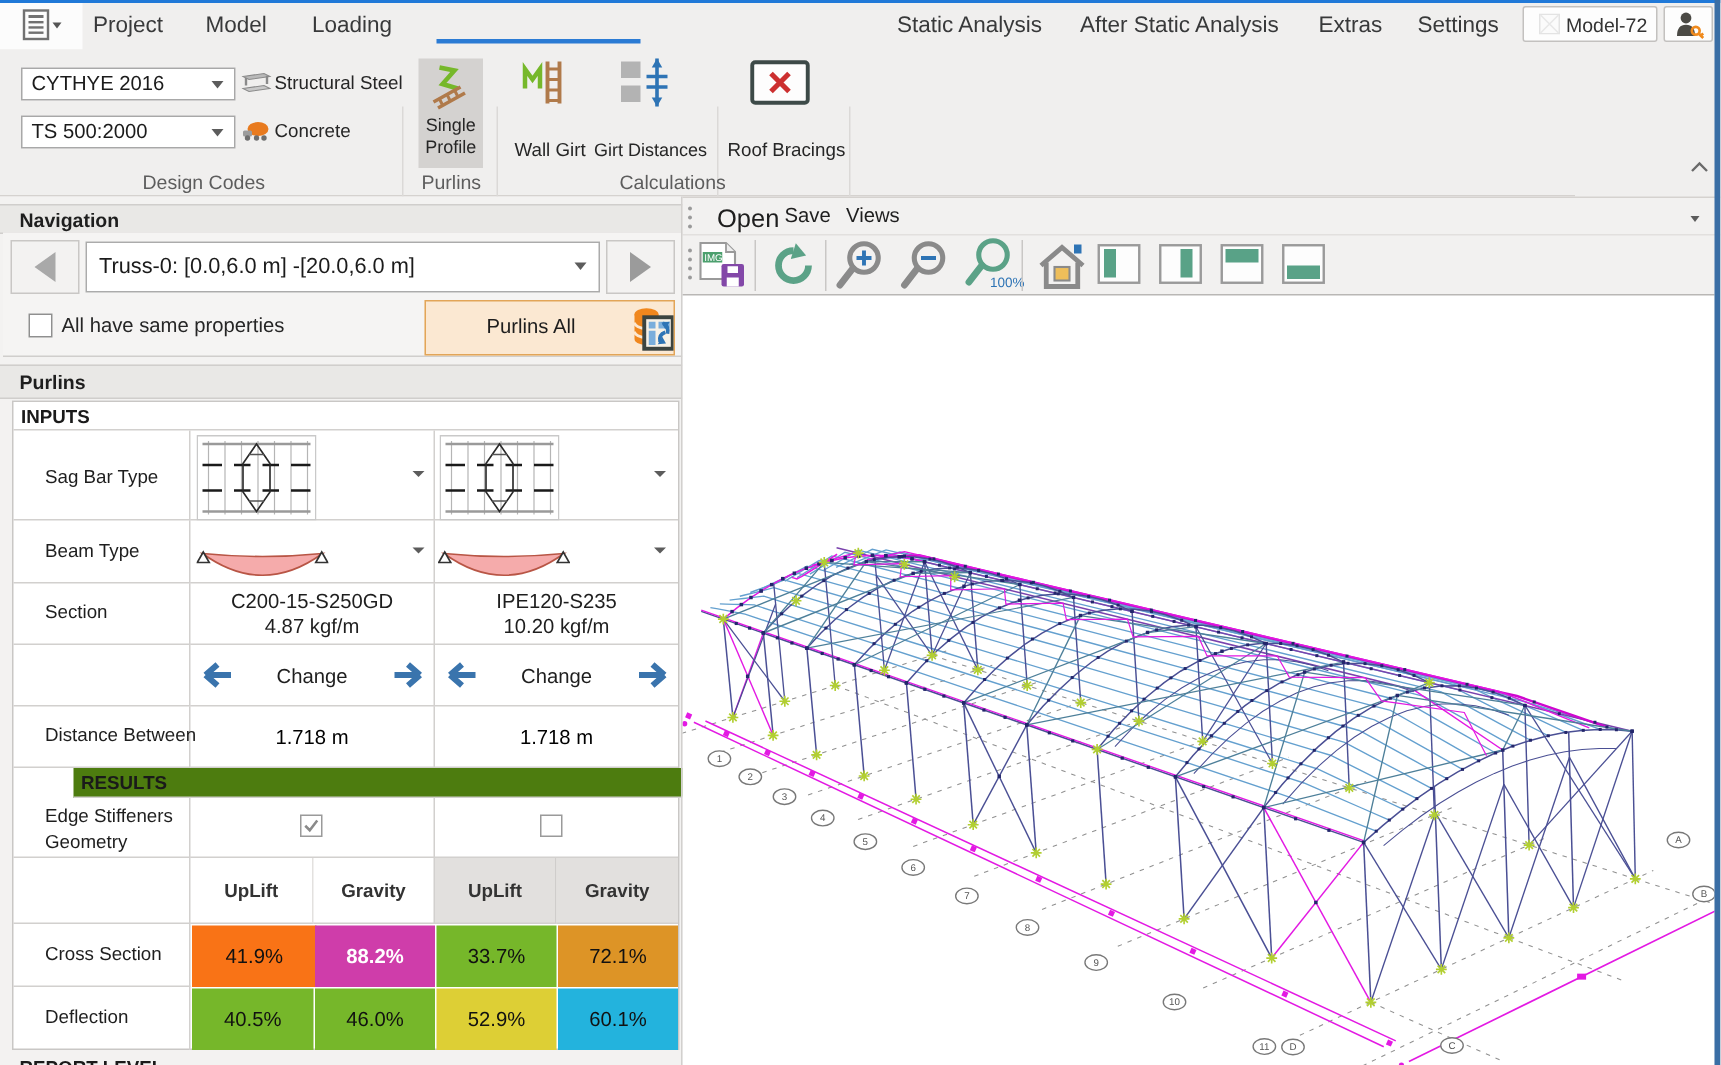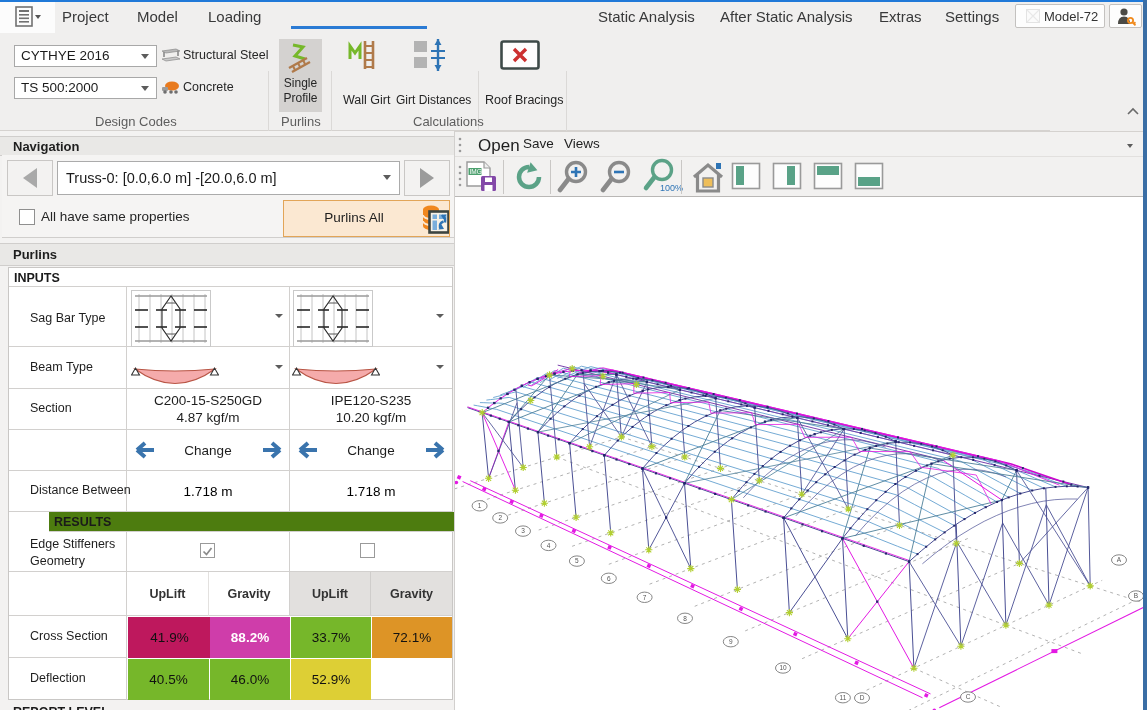--- a/index.html
+++ b/index.html
@@ -261,30 +261,31 @@
     <div class="abs" style="left:351px;top:275px;width:15px;height:15px;background:#fff;border:1px solid #9a9a9a;"></div>
 
     <div class="cell" style="left:0;top:304px;width:118px;height:44px;"></div>
     <div class="cell ctr" style="left:118px;top:304px;width:82px;height:44px;border-right:1px solid #e3e1df;font-size:12.5px;font-weight:bold;color:#333;">UpLift</div>
     <div class="cell ctr" style="left:200px;top:304px;width:81px;height:44px;font-size:12.5px;font-weight:bold;color:#333;">Gravity</div>
     <div class="cell ctr" style="left:281px;top:304px;width:81px;height:44px;border-right:1px solid #cfcdcb;background:#e2e0de;font-size:12.5px;font-weight:bold;color:#333;">UpLift</div>
     <div class="cell ctr" style="left:362px;top:304px;width:81px;height:44px;border-right:none;background:#e2e0de;font-size:12.5px;font-weight:bold;color:#333;">Gravity</div>
 
     <div class="cell" style="left:0;top:348px;width:118px;height:42px;"></div>
     <div class="abs lbl" style="left:21px;top:361px;">Cross Section</div>
-    <div class="pctcell" style="left:119px;top:349px;width:83px;height:41px;background:#be185d;text-align:right;">41.9%</div>
+    <div class="pctcell" style="left:119px;top:349px;width:83px;height:41px;background:#f97316;text-align:right;">41.9%</div>
     <div class="pctcell" style="left:201px;top:349px;width:80px;height:41px;background:#cf3daa;color:#fff;font-weight:bold;">88.2%</div>
     <div class="pctcell" style="left:282px;top:349px;width:80px;height:41px;background:#76b72a;">33.7%</div>
     <div class="pctcell" style="left:363px;top:349px;width:80px;height:41px;background:#dd9426;">72.1%</div>
 
     <div class="cell" style="left:0;top:390px;width:118px;height:42px;border-bottom:none;"></div>
     <div class="abs lbl" style="left:21px;top:403px;">Deflection</div>
     <div class="pctcell" style="left:119px;top:391px;width:81px;height:41px;background:#76b72a;">40.5%</div>
     <div class="pctcell" style="left:201px;top:391px;width:80px;height:41px;background:#76b72a;">46.0%</div>
     <div class="pctcell" style="left:282px;top:391px;width:80px;height:41px;background:#ddcf35;">52.9%</div>
+    <div class="pctcell" style="left:363px;top:391px;width:80px;height:41px;background:#23b3dd;">60.1%</div>
   </div>
   <div class="abs" style="left:8px;top:574px;width:445px;height:5px;overflow:hidden;font-weight:bold;font-size:12.5px;color:#1a1a1a;">
       <span style="position:absolute;left:5px;top:0;">REPORT LEVEL</span>
     </div>
 </div>
 <div class="abs rpanel">
 
   <div class="abs" style="left:0;top:0;width:692px;height:1px;background:#d5d2cf;"></div>
 
   <svg width="4" height="18" style="position:absolute;left:3px;top:6px">

